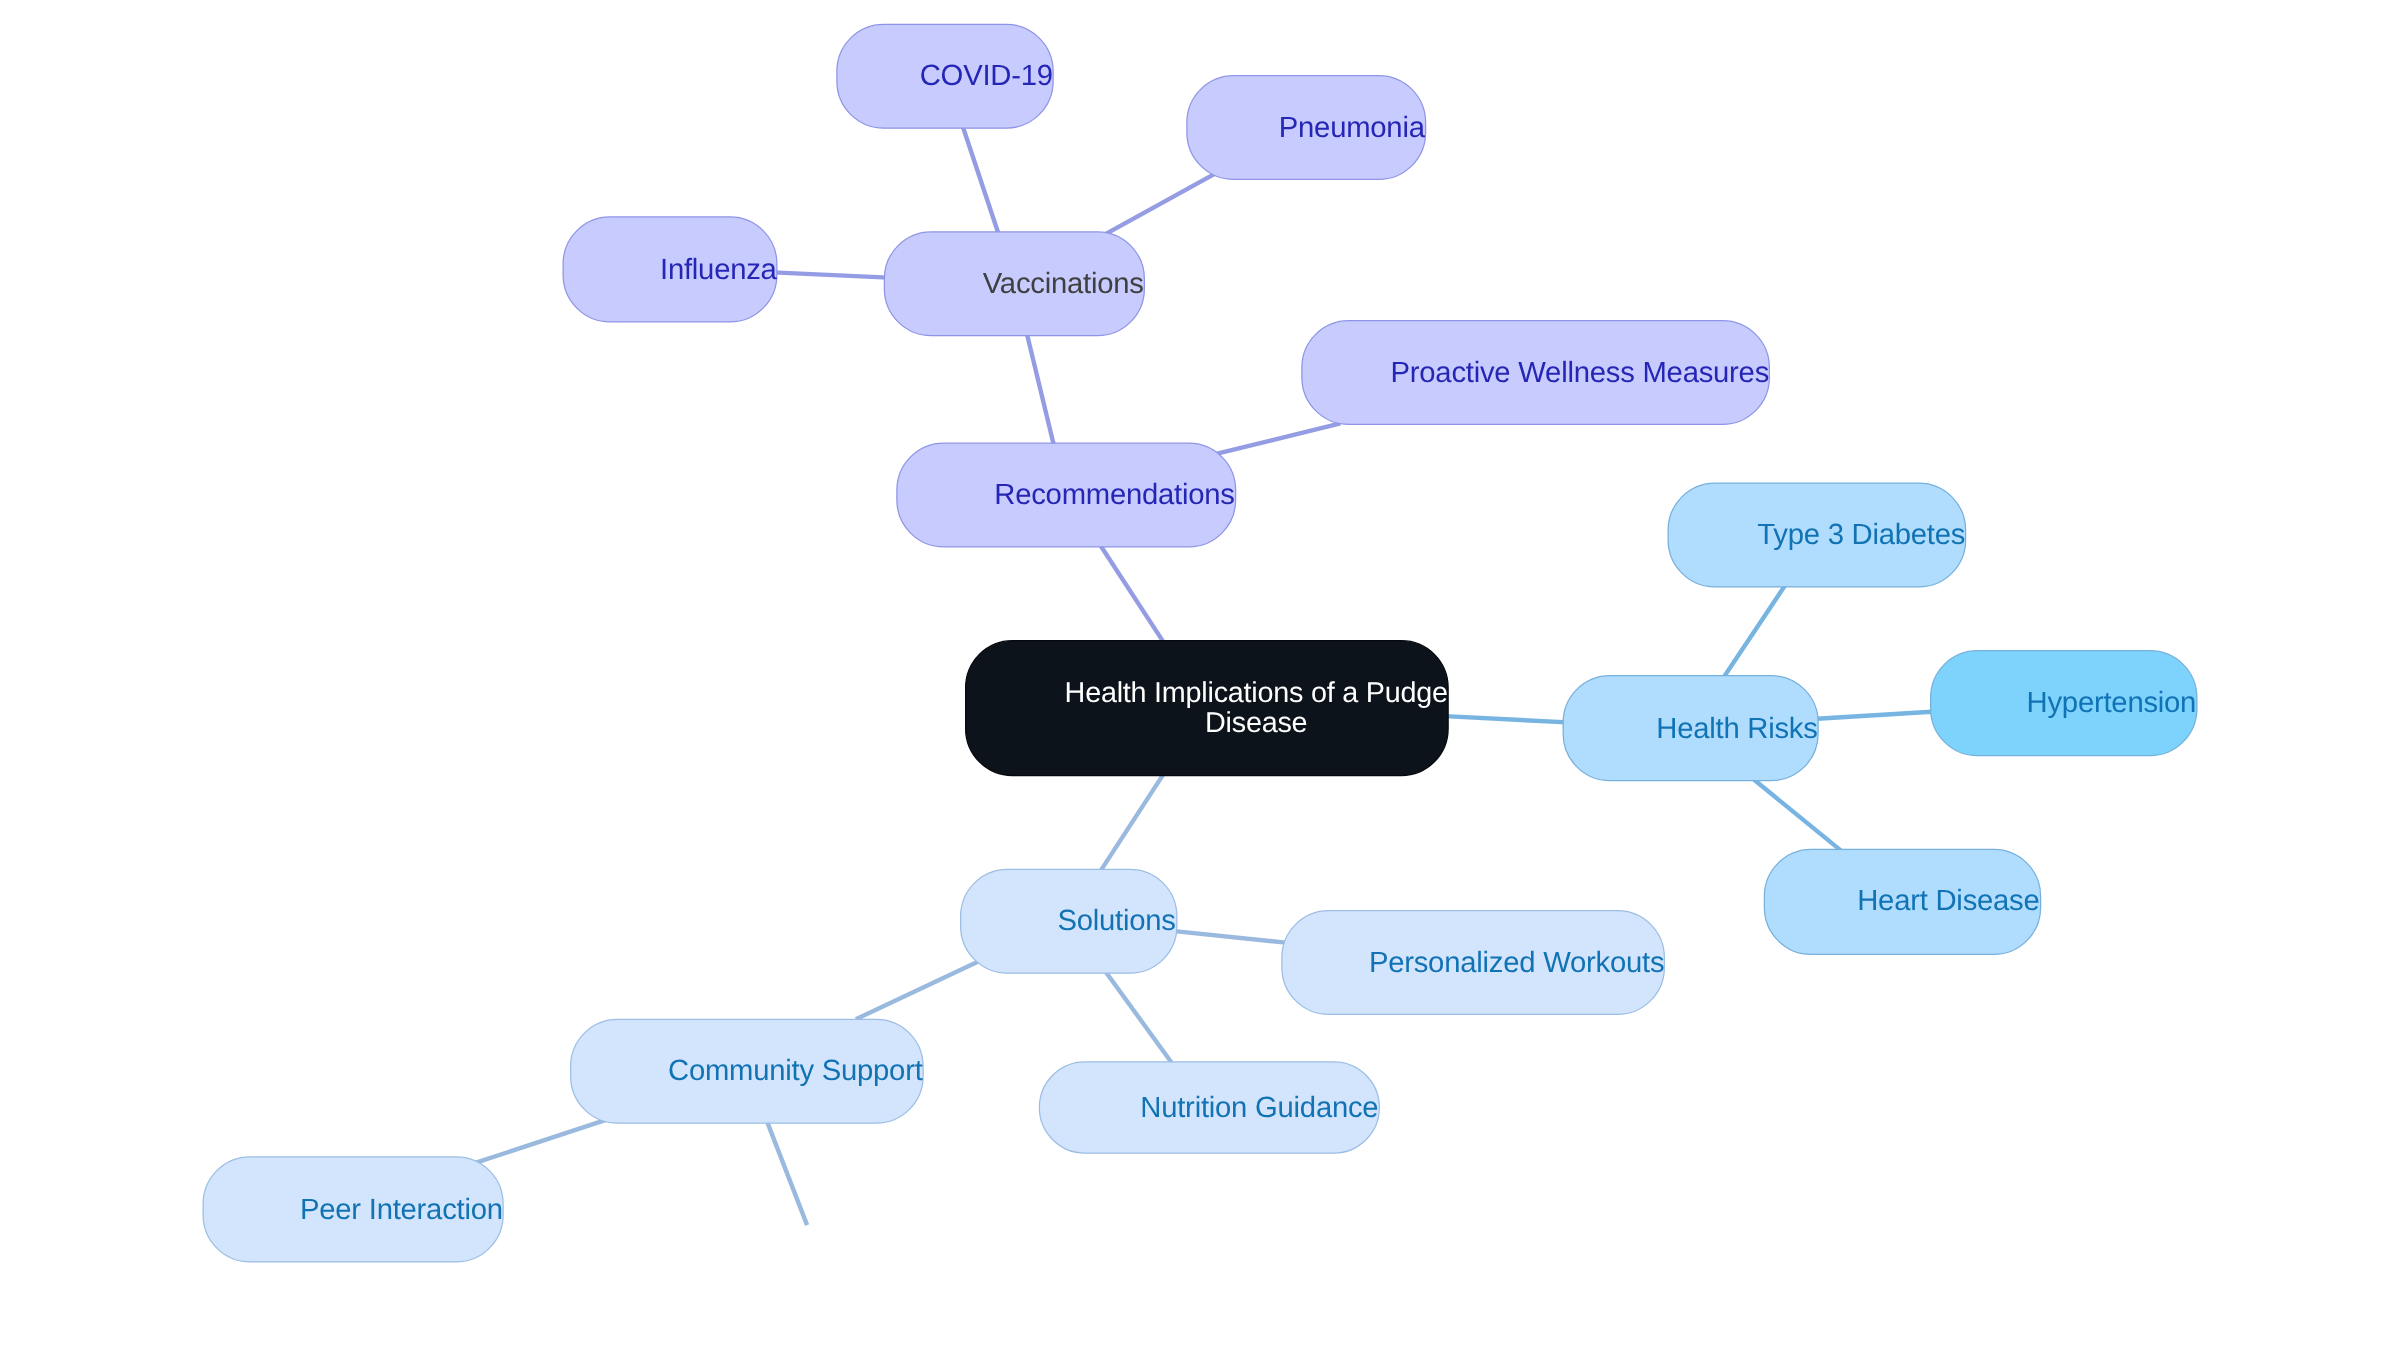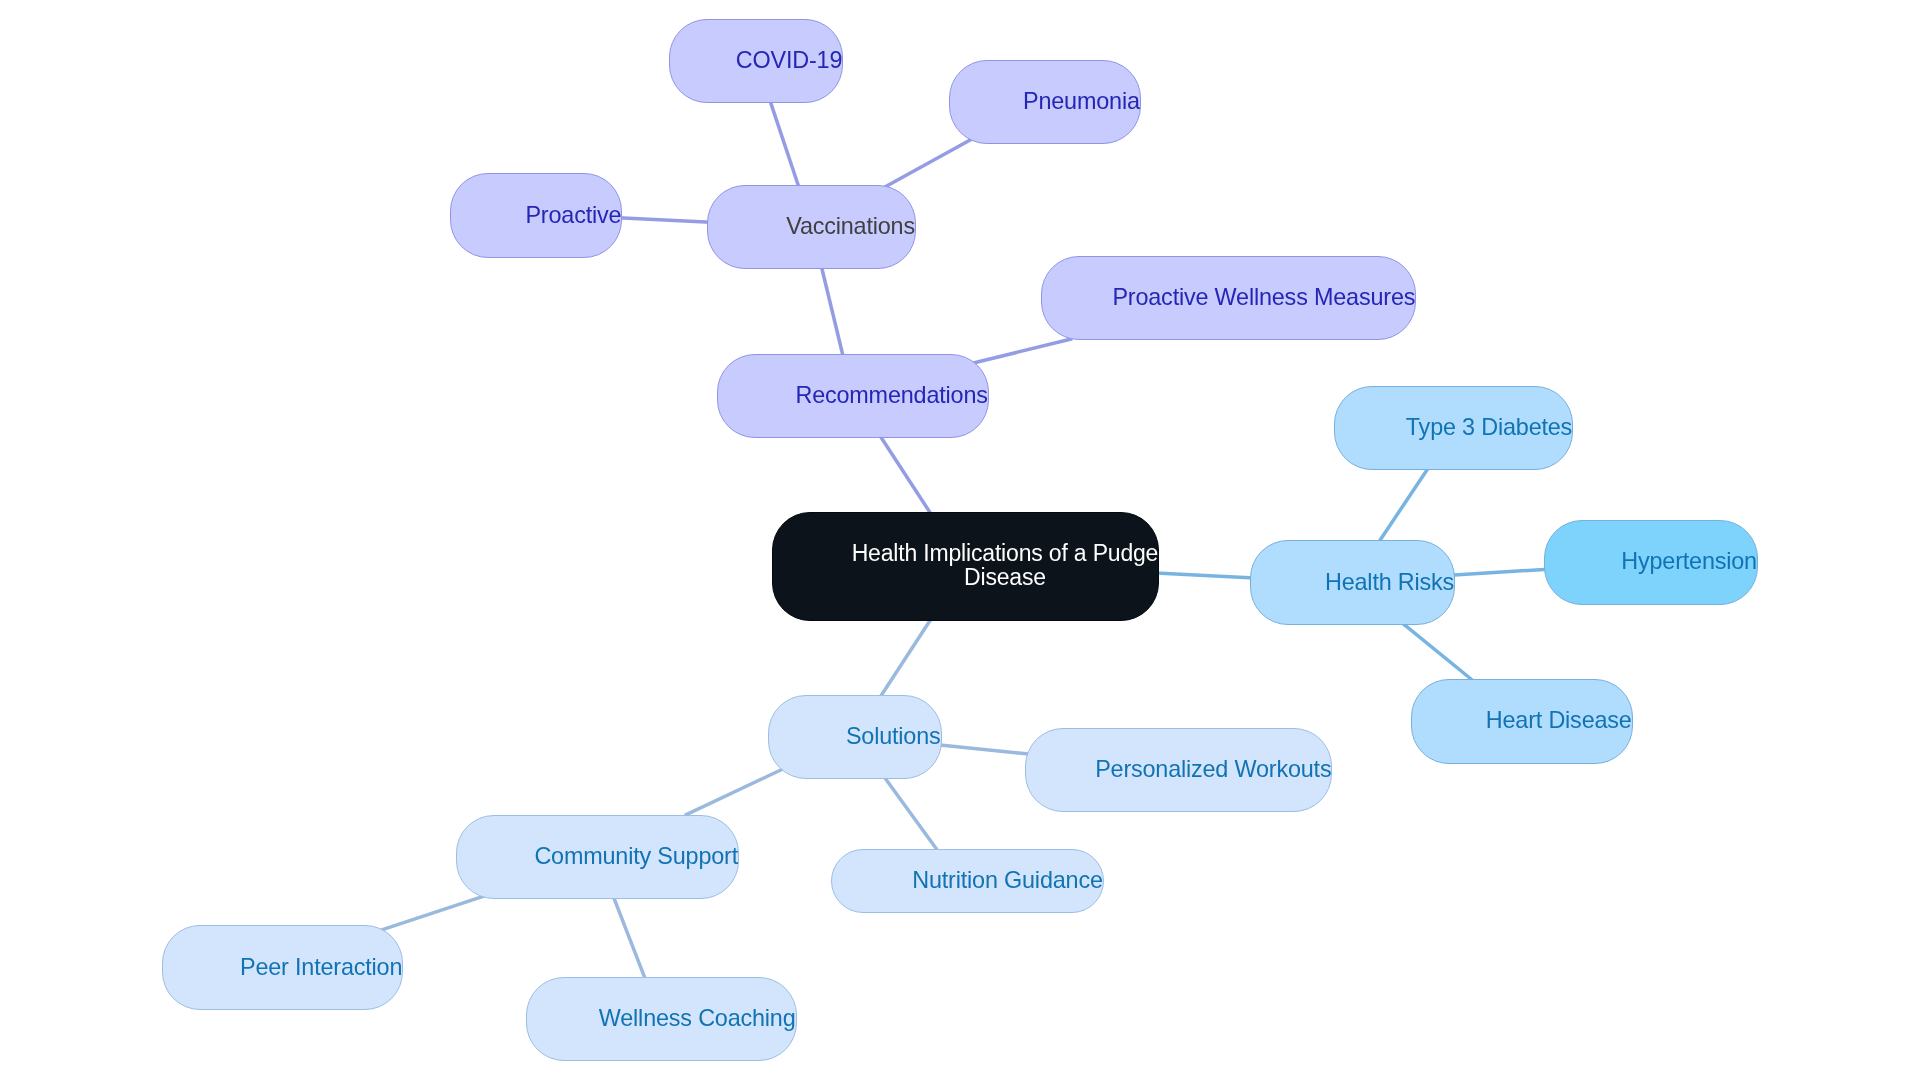--- a/index.html
+++ b/index.html
@@ -49,21 +49,21 @@
     <div class="mm-node" style="left: 707.45px; top: 184.85px; width: 208.5px; height: 84.4px; border-radius: 38px; border-width: 1.5px; background: rgb(199, 203, 254); border-color: rgb(143, 149, 230); color: #404040; font-size: 23.4px; line-height: 26px; letter-spacing: -0.18px;">
       <span class="mm-label" style="transform: translateZ(0px) translateY(-0.8px);">Vaccinations</span>
     </div>
     <div class="mm-node" style="left: 669.45px; top: 18.85px; width: 173.8px; height: 84.4px; border-radius: 38px; border-width: 1.5px; background: rgb(199, 203, 254); border-color: rgb(143, 149, 230); color: rgb(38, 38, 181); font-size: 23.4px; line-height: 26px; letter-spacing: -0.18px;">
       <span class="mm-label" style="transform: translateZ(0px) translateY(-0.8px);">COVID-19</span>
     </div>
     <div class="mm-node" style="left: 949.25px; top: 60.05px; width: 191.5px; height: 84.4px; border-radius: 38px; border-width: 1.5px; background: rgb(199, 203, 254); border-color: rgb(143, 149, 230); color: rgb(38, 38, 181); font-size: 23.4px; line-height: 26px; letter-spacing: -0.18px;">
       <span class="mm-label" style="transform: translateZ(0px) translateY(-0.8px);">Pneumonia</span>
     </div>
     <div class="mm-node" style="left: 449.65px; top: 173.35px; width: 172.7px; height: 84.4px; border-radius: 38px; border-width: 1.5px; background: rgb(199, 203, 254); border-color: rgb(143, 149, 230); color: rgb(38, 38, 181); font-size: 23.4px; line-height: 26px; letter-spacing: -0.18px;">
-      <span class="mm-label" style="transform: translateZ(0px) translateY(-0.8px);">Proactive</span>
+      <span class="mm-label" style="transform: translateZ(0px) translateY(-0.8px);">Influenza</span>
     </div>
     <div class="mm-node" style="left: 1041.15px; top: 255.95px; width: 375.1px; height: 84.4px; border-radius: 38px; border-width: 1.5px; background: rgb(199, 203, 254); border-color: rgb(143, 149, 230); color: rgb(38, 38, 181); font-size: 23.4px; line-height: 26px; letter-spacing: -0.18px;">
       <span class="mm-label" style="transform: translateZ(0px) translateY(-0.8px);">Proactive Wellness Measures</span>
     </div>
     <div class="mm-node" style="left: 1250.05px; top: 540.45px; width: 205.1px; height: 84.4px; border-radius: 38px; border-width: 1.5px; background: rgb(176, 221, 254); border-color: rgb(118, 176, 220); color: rgb(18, 115, 180); font-size: 23.4px; line-height: 26px; letter-spacing: -0.18px;">
       <span class="mm-label" style="transform: translateZ(0px) translateY(-0.8px);">Health Risks</span>
     </div>
     <div class="mm-node" style="left: 1334.05px; top: 386.05px; width: 239.1px; height: 84.4px; border-radius: 38px; border-width: 1.5px; background: rgb(176, 221, 254); border-color: rgb(118, 176, 220); color: rgb(18, 115, 180); font-size: 23.4px; line-height: 26px; letter-spacing: -0.18px;">
       <span class="mm-label" style="transform: translateZ(0px) translateY(-0.8px);">Type 3 Diabetes</span>
     </div>
@@ -72,27 +72,24 @@
     </div>
     <div class="mm-node" style="left: 1411.05px; top: 679.15px; width: 221.6px; height: 84.4px; border-radius: 38px; border-width: 1.5px; background: rgb(176, 221, 254); border-color: rgb(118, 176, 220); color: rgb(18, 115, 180); font-size: 23.4px; line-height: 26px; letter-spacing: -0.18px;">
       <span class="mm-label" style="transform: translateZ(0px) translateY(-0.8px);">Heart Disease</span>
     </div>
     <div class="mm-node" style="left: 768.15px; top: 694.85px; width: 173.4px; height: 84.4px; border-radius: 38px; border-width: 1.5px; background: rgb(211, 229, 252); border-color: rgb(156, 189, 228); color: rgb(18, 115, 180); font-size: 23.4px; line-height: 26px; letter-spacing: -0.18px;">
       <span class="mm-label" style="transform: translateZ(0px) translateY(-0.8px);">Solutions</span>
     </div>
     <div class="mm-node" style="left: 1024.75px; top: 727.75px; width: 307.7px; height: 84.4px; border-radius: 38px; border-width: 1.5px; background: rgb(211, 229, 252); border-color: rgb(156, 189, 228); color: rgb(18, 115, 180); font-size: 23.4px; line-height: 26px; letter-spacing: -0.18px;">
       <span class="mm-label" style="transform: translateZ(0px) translateY(-0.8px);">Personalized Workouts</span>
     </div>
-    <div class="mm-node" style="left: 831.05px; top: 848.95px; width: 272.7px; height: 64px; border-radius: 38px; border-width: 1.5px; background: rgb(211, 229, 252); border-color: rgb(156, 189, 228); color: rgb(18, 115, 180); font-size: 23.4px; line-height: 26px; letter-spacing: -0.18px;">
+    <div class="mm-node" style="left: 831.05px; top: 848.95px; width: 272.7px; height: 74px; border-radius: 38px; border-width: 1.5px; background: rgb(211, 229, 252); border-color: rgb(156, 189, 228); color: rgb(18, 115, 180); font-size: 23.4px; line-height: 26px; letter-spacing: -0.18px;">
       <span class="mm-label" style="transform: translateZ(0px) translateY(-0.8px);">Nutrition Guidance</span>
     </div>
     <div class="mm-node" style="left: 161.65px; top: 925.45px; width: 241.6px; height: 84.4px; border-radius: 38px; border-width: 1.5px; background: rgb(211, 229, 252); border-color: rgb(156, 189, 228); color: rgb(18, 115, 180); font-size: 23.4px; line-height: 26px; letter-spacing: -0.18px;">
       <span class="mm-label" style="transform: translateZ(0px) translateY(-0.8px);">Peer Interaction</span>
     </div>
     <div class="mm-node" style="left: 455.55px; top: 814.55px; width: 283.5px; height: 84.4px; border-radius: 38px; border-width: 1.5px; background: rgb(211, 229, 252); border-color: rgb(156, 189, 228); color: rgb(18, 115, 180); font-size: 23.4px; line-height: 26px; letter-spacing: -0.18px;">
       <span class="mm-label" style="transform: translateZ(0px) translateY(-0.8px);">Community Support</span>
     </div>
-    <div class="mm-node" style="left: 525.95px; top: 977.05px; width: 270.6px; height: 84.4px; border-radius: 38px; border-width: 1.5px; background: rgb(211, 229, 252); border-color: rgb(156, 189, 228); color: rgb(18, 115, 180); font-size: 23.4px; line-height: 26px; letter-spacing: -0.18px;">
-      <span class="mm-label" style="transform: translateZ(0px) translateY(-0.8px);">Wellness Coaching</span>
-    </div>
   </div>
 
 </div>
 
 </body></html>

